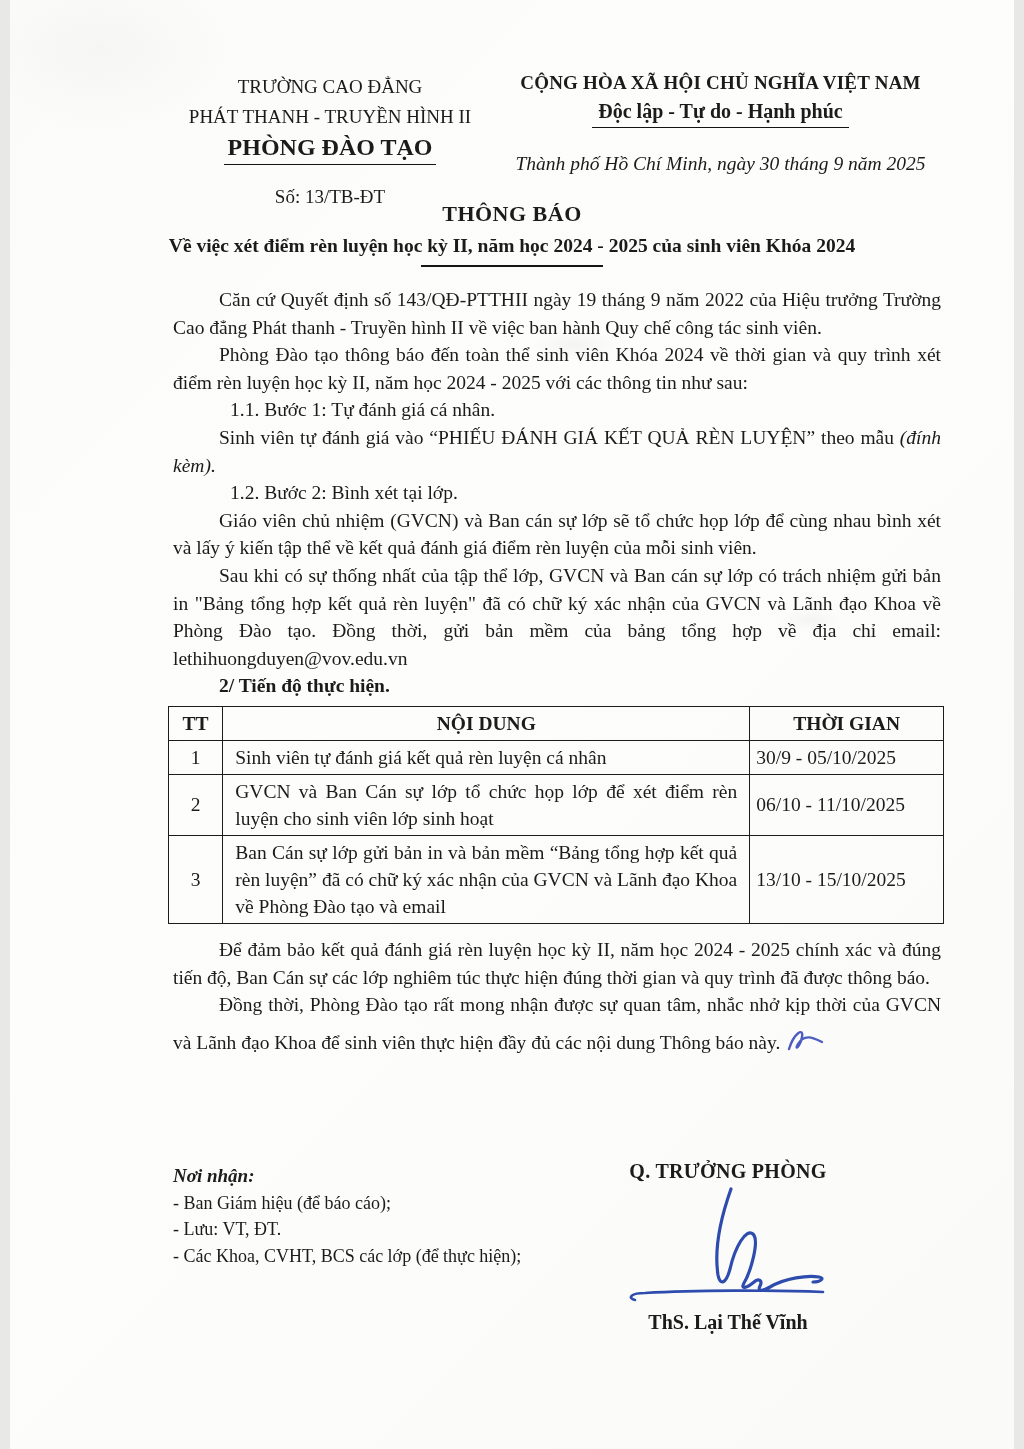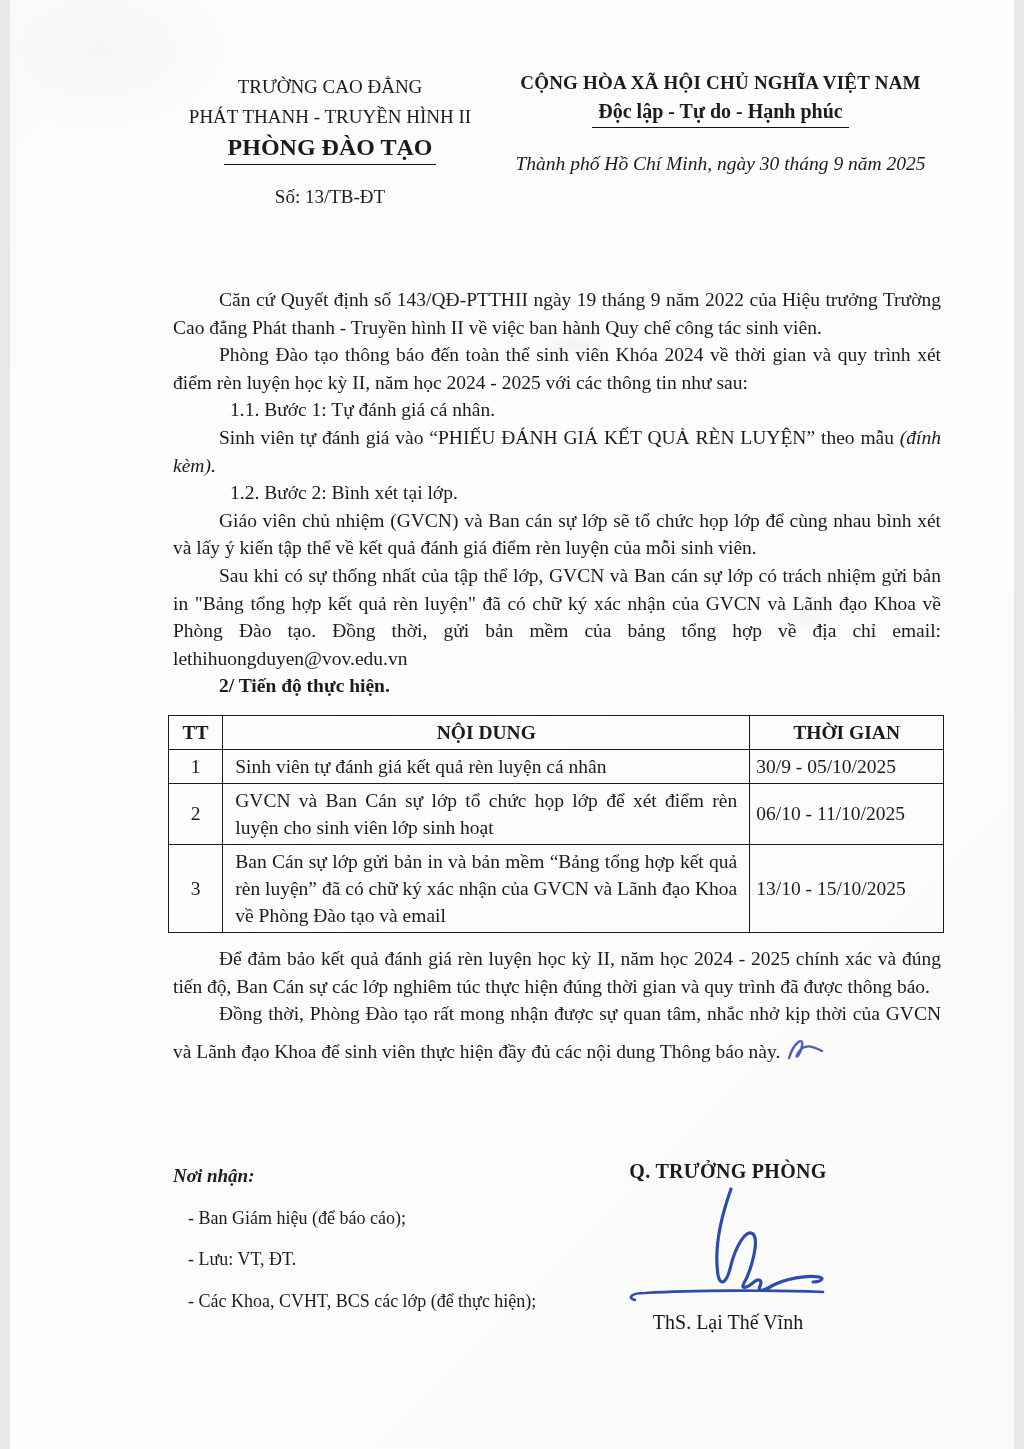--- a/index.html
+++ b/index.html
@@ -49,43 +49,43 @@
   .para{margin:0;}
   .indent{text-indent:46px;}
   .indent2{text-indent:57px;}
   .bold{font-weight:bold;}
   .italic{font-style:italic;}
 
   
   table.schedule{
     border-collapse:collapse;
     width:calc(100% + 8px);
-    margin:15px 0 12px -5px;
+    margin:6px 0 12px -5px;
     font-size:19.5px;line-height:27px;
   }
   table.schedule th,table.schedule td{
     border:1.7px solid #1c1c1c;
   }
   table.schedule th{
     font-weight:bold;text-align:center;padding:3px 4px;font-size:19.5px;
   }
   td.cell-tt{width:7%;text-align:center;padding:2px 4px;}
   td.cell-content{width:68%;text-align:left;padding:3px 12px;text-align:justify;}
   td.cell-time{width:25%;text-align:left;padding:2px 6px;}
 
   .closing-wrap{position:relative;}
   .initial-squiggle{position:relative;top:6px;left:2px;}
 
   
   .recipients{position:absolute;left:163px;top:1163px;width:430px;font-size:18px;line-height:26.5px;}
   .recip-label{margin:0;font-weight:bold;font-style:italic;font-size:19px;}
-  .recip-item{margin:15px;}
+  .recip-item{margin:0;}
   .sign-block{position:absolute;left:568px;top:1160px;width:300px;text-align:center;}
   .sign-title{margin:0;font-weight:bold;font-size:20px;letter-spacing:.3px;}
-  .sign-name{margin:4px 0 0 0;font-weight:normal;font-size:20px;}
+  .sign-name{margin:4px 0 0 0;font-weight:bold;font-size:20px;}
   .signature-svg{display:block;margin:2px auto 0 auto;}
 </style>
 </head>
 <body>
 
 <div class="page">
 
   <div class="smudge smudge-1"></div>
   <div class="smudge smudge-2"></div>
   <div class="smudge smudge-3"></div>
@@ -96,20 +96,25 @@
     <div class="org-line3"><span class="org-underline">PHÒNG ĐÀO TẠO</span></div>
     <div class="doc-number">Số: 13/TB-ĐT</div>
   </div>
 
   <div class="national-block">
     <div class="national-line1">CỘNG HÒA XÃ HỘI CHỦ NGHĨA VIỆT NAM</div>
     <div><span class="national-line2">Độc lập - Tự do - Hạnh phúc</span></div>
     <div class="place-date">Thành phố Hồ Chí Minh, ngày 30 tháng 9 năm 2025</div>
   </div>
 
+  <div class="title-block">
+    <p class="doc-title">THÔNG BÁO</p>
+    <p class="doc-subtitle">Về việc xét điểm rèn luyện học kỳ II, năm học 2024 - 2025 của sinh viên Khóa 2024</p>
+    <div class="subtitle-bar"></div>
+  </div>
 
   <div class="body-block">
     <p class="para indent">Căn cứ Quyết định số 143/QĐ-PTTHII ngày 19 tháng 9 năm 2022 của Hiệu trưởng Trường Cao đẳng Phát thanh - Truyền hình II về việc ban hành Quy chế công tác sinh viên.</p>
     <p class="para indent">Phòng Đào tạo thông báo đến toàn thể sinh viên Khóa 2024 về thời gian và quy trình xét điểm rèn luyện học kỳ II, năm học 2024 - 2025 với các thông tin như sau:</p>
     <p class="para indent2">1.1. Bước 1: Tự đánh giá cá nhân.</p>
     <p class="para indent"><span>Sinh viên tự đánh giá vào “PHIẾU ĐÁNH GIÁ KẾT QUẢ RÈN LUYỆN” theo mẫu</span> <span class="italic">(đính kèm).</span></p>
     <p class="para indent2">1.2. Bước 2: Bình xét tại lớp.</p>
     <p class="para indent">Giáo viên chủ nhiệm (GVCN) và Ban cán sự lớp sẽ tổ chức họp lớp để cùng nhau bình xét và lấy ý kiến tập thể về kết quả đánh giá điểm rèn luyện của mỗi sinh viên.</p>
     <p class="para indent">Sau khi có sự thống nhất của tập thể lớp, GVCN và Ban cán sự lớp có trách nhiệm gửi bản in "Bảng tổng hợp kết quả rèn luyện" đã có chữ ký xác nhận của GVCN và Lãnh đạo Khoa về Phòng Đào tạo. Đồng thời, gửi bản mềm của bảng tổng hợp về địa chỉ email: lethihuongduyen@vov.edu.vn</p>
     <p class="para indent bold">2/ Tiến độ thực hiện.</p>

